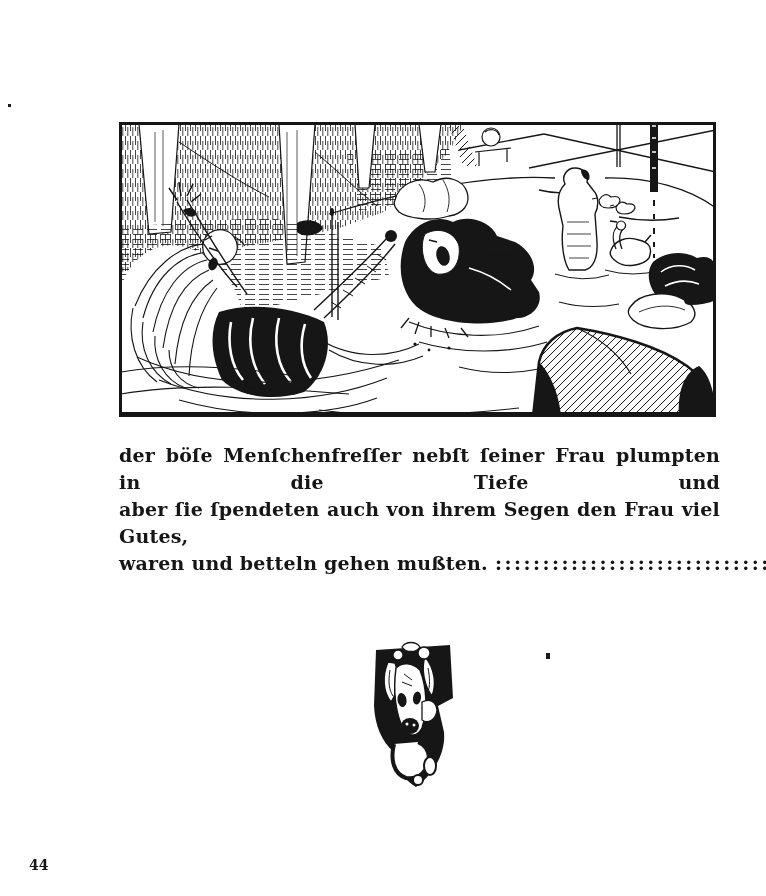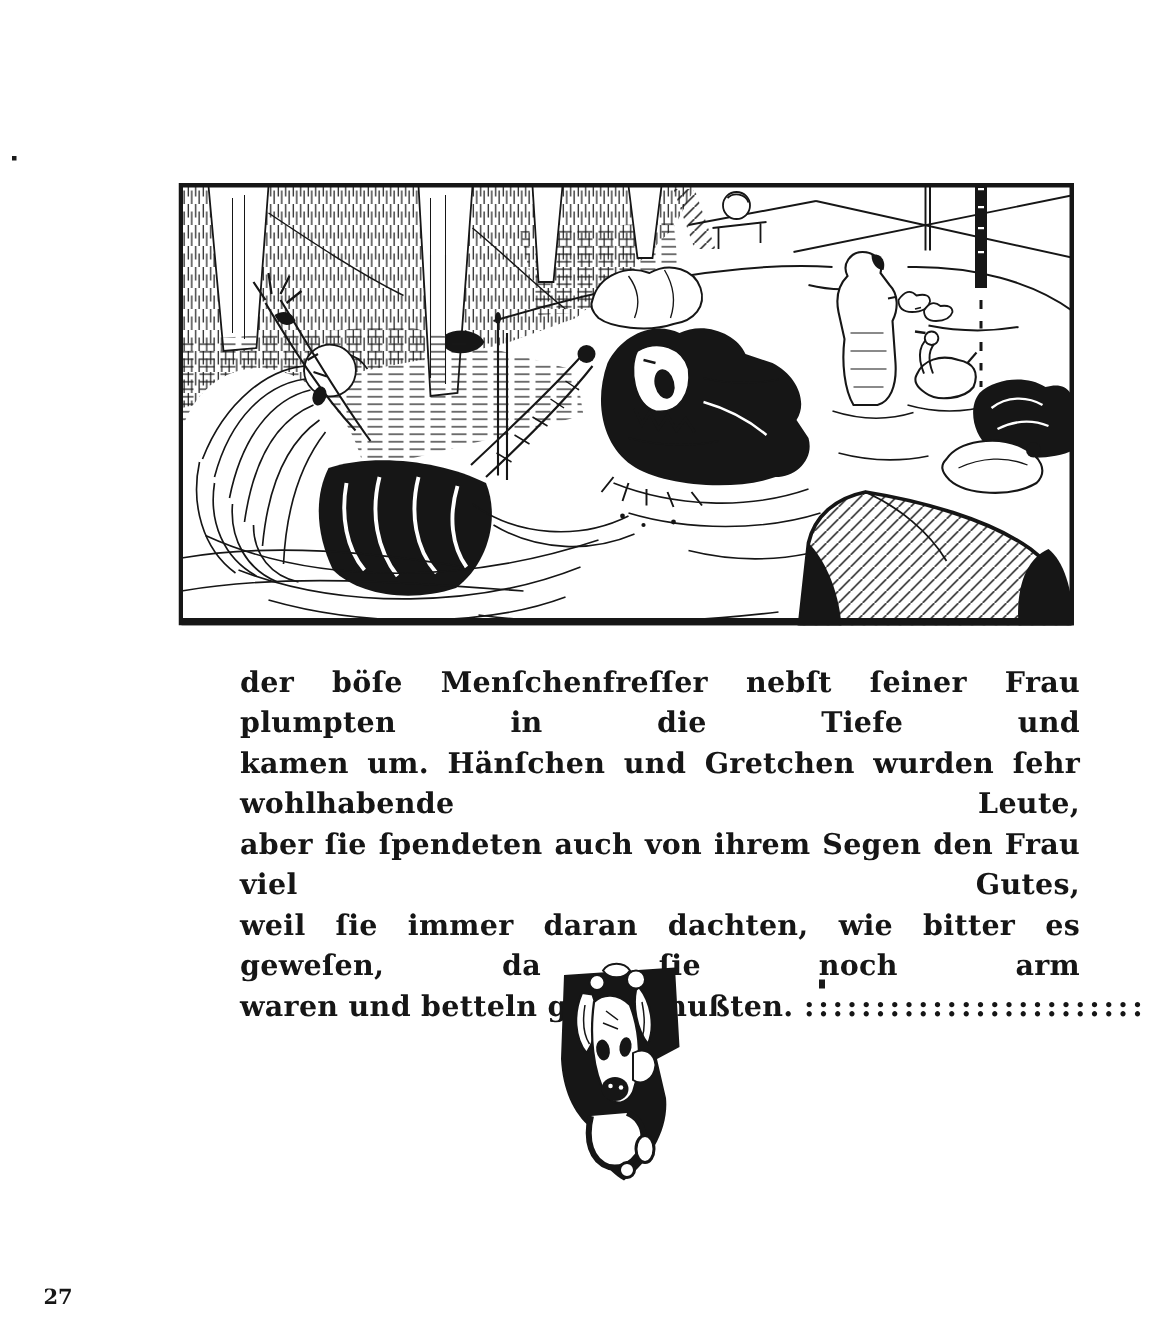--- a/index.html
+++ b/index.html
@@ -4,21 +4,21 @@
 <style>
   html,body{margin:0;padding:0;background:#e8e8e8;}
   .page{position:relative;width:766px;height:896px;background:#ffffff;overflow:hidden;
         font-family:"DejaVu Serif","Liberation Serif",serif;color:#161616;}
   .illustration{position:absolute;left:119px;top:122px;width:597px;height:295px;}
   .illustration svg{display:block;width:597px;height:295px;}
   .ornament{position:absolute;left:360px;top:640px;width:105px;height:150px;}
   .ornament svg{display:block;width:105px;height:150px;}
   .text-block{position:absolute;left:119px;top:442px;width:601px;
               font-size:19px;line-height:27px;font-weight:700;letter-spacing:0.2px;}
-  .text-line{white-space:nowrap;margin-left:41px;}
+  .text-line{white-space:nowrap;}
   .text-line.just{white-space:normal;text-align:justify;text-align-last:justify;}
   .last-line{display:flex;align-items:baseline;}
   .filler{letter-spacing:2.5px;padding-left:7px;font-weight:700;}
   .page-number{position:absolute;left:29px;top:857px;font-size:14px;font-weight:700;}
   .speck{position:absolute;background:#1a1a1a;}
   .speck.s1{left:8px;top:104px;width:3px;height:3px;}
   .speck.s2{left:546px;top:653px;width:4px;height:6px;}
 </style>
 </head>
 <body>
@@ -192,23 +192,21 @@
 
       <g>
         <rect x="1.5" y="1.5" width="594" height="292" fill="none" stroke="#161616" stroke-width="3"></rect>
         <path d="M2,292.5 H596" stroke="#161616" stroke-width="5"></path>
       </g>
     </svg>
   </div>
 
   <div class="text-block">
     <div class="text-line just">der böſe Menſchenfreſſer nebſt ſeiner Frau plumpten in die Tiefe und</div>
-    <div class="text-line just">kamen um. Hänſchen und Gretchen wurden ſehr wohlhabende Leute,</div>
     <div class="text-line just">aber ſie ſpendeten auch von ihrem Segen den Frau viel Gutes,</div>
-    <div class="text-line just">weil ſie immer daran dachten, wie bitter es geweſen, da ſie noch arm</div>
     <div class="text-line last-line">
       <span>waren und betteln gehen mußten.</span>
       <span class="filler">::::::::::::::::::::::::::::::::::</span>
     </div>
   </div>
 
   <div class="ornament">
     <svg viewBox="0 0 105 150">
       <path d="M16,10 L90,5 L93,58 L78,66 L84,92 C86,112 74,134 56,147 C44,140 36,128 34,112 C22,102 15,86 14,66 Z" fill="#161616"></path>
       <path d="M28,22 C22,36 23,52 31,62 C38,52 40,36 35,23 Z" fill="#ffffff" stroke="#161616" stroke-width="1.4"></path>
@@ -225,15 +223,15 @@
       <ellipse cx="50" cy="86" rx="9" ry="8" fill="#161616"></ellipse>
       <circle cx="47" cy="84" r="1.5" fill="#ffffff"></circle>
       <circle cx="54" cy="85" r="1.5" fill="#ffffff"></circle>
       <path d="M62,62 C70,58 76,62 77,70 C76,80 68,84 62,80 Z" fill="#ffffff" stroke="#161616" stroke-width="1.3"></path>
       <path d="M34,104 C30,120 34,134 46,138 C58,140 68,132 69,118 C69,110 64,104 58,102" fill="#ffffff" stroke="#161616" stroke-width="4"></path>
       <ellipse cx="70" cy="126" rx="6" ry="9" fill="#ffffff" stroke="#161616" stroke-width="2"></ellipse>
       <circle cx="58" cy="140" r="5" fill="#ffffff" stroke="#161616" stroke-width="2"></circle>
     </svg>
   </div>
 
-  <div class="page-number">27</div>
+  <div class="page-number">44</div>
 
 </div>
 
 </body></html>

